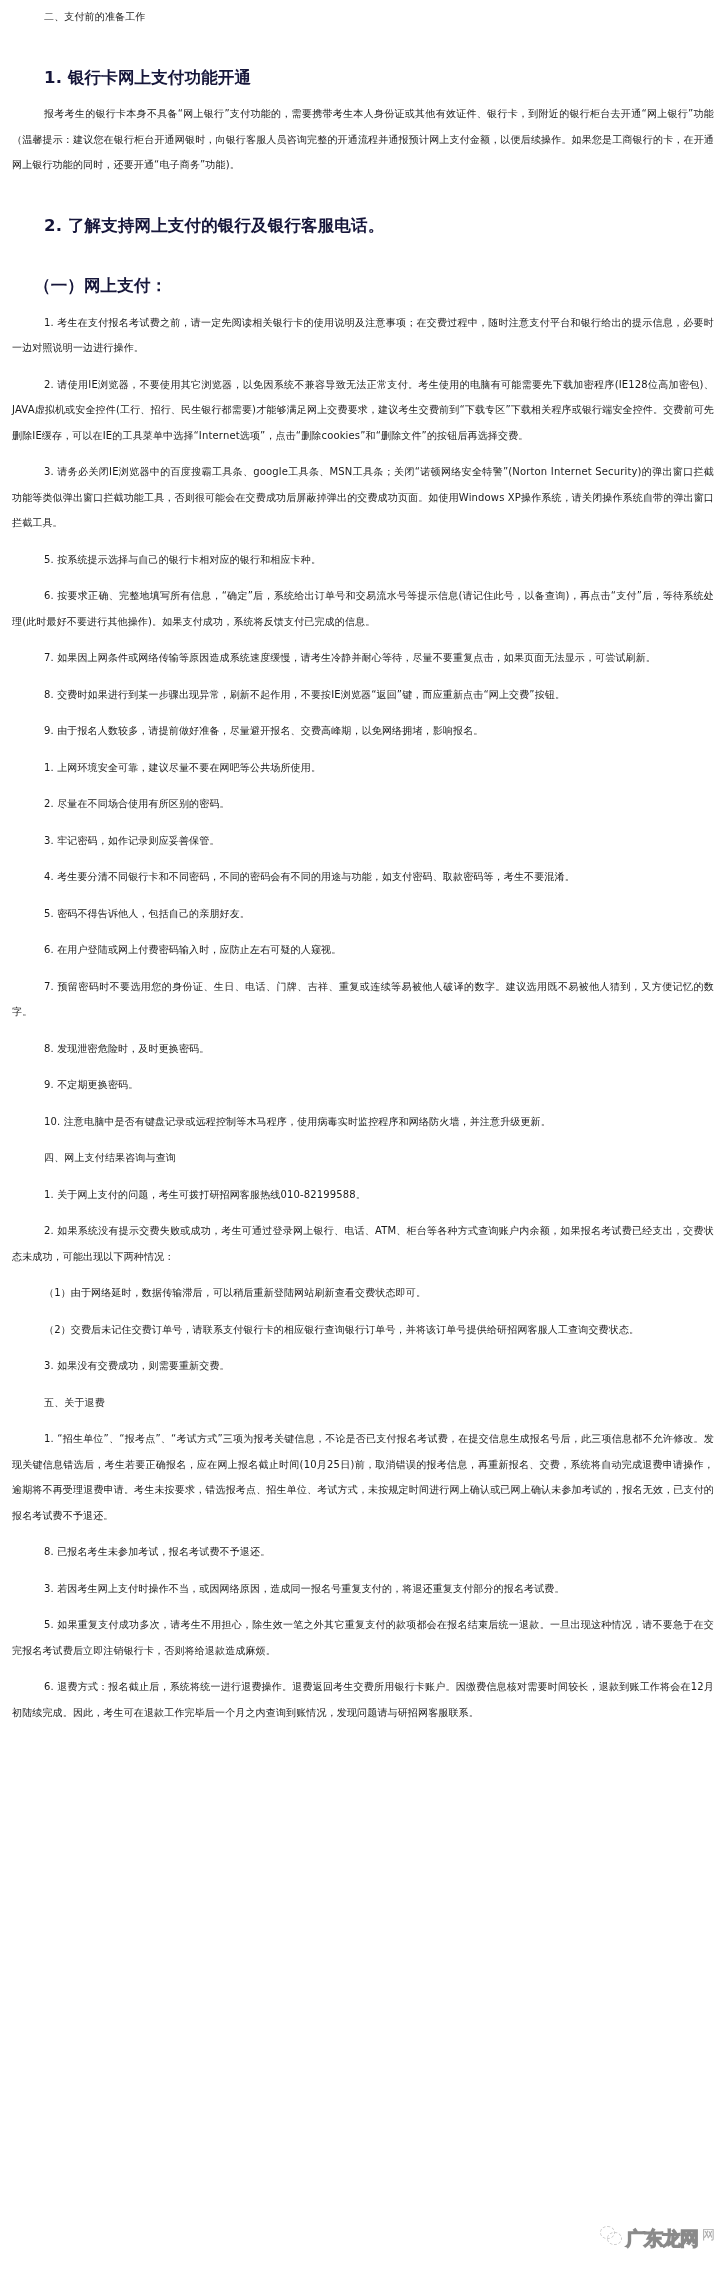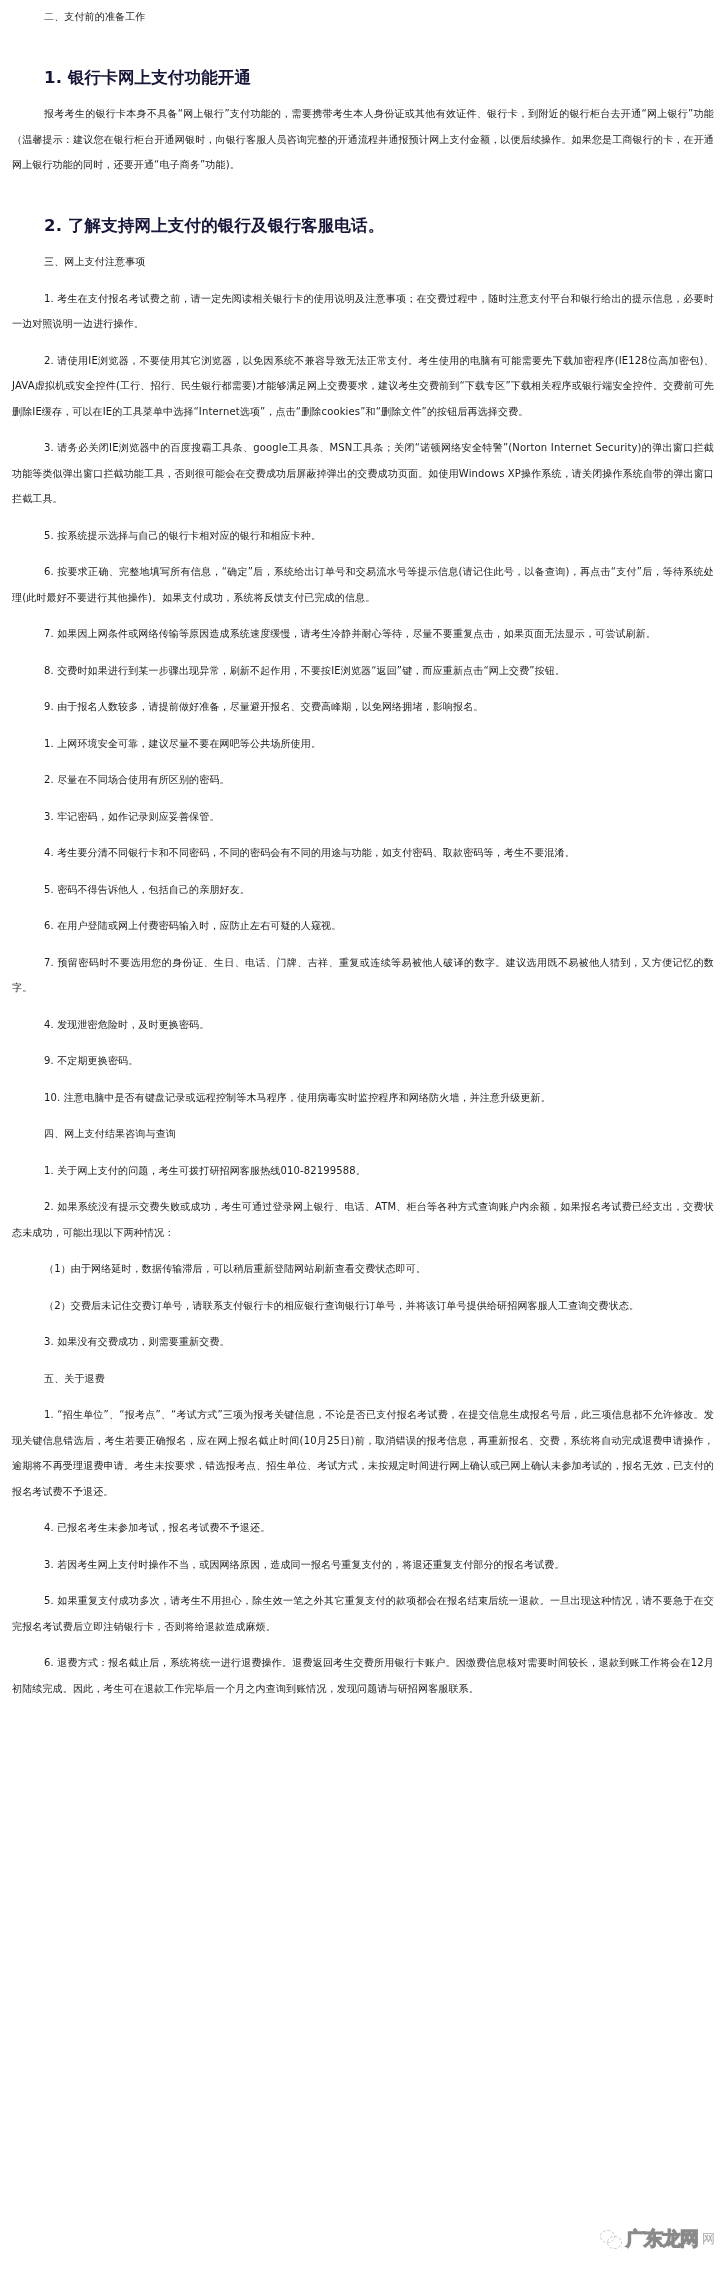--- a/index.html
+++ b/index.html
@@ -30,21 +30,20 @@
       color: #16163a;
       margin-bottom: 11px;
       margin-top: 35px;
     }
     .h-sub { text-indent: 22px; }
     .watermark {
       position: absolute;
       left: 600px;
       top: 2226px;
       display: flex;
-      align-items: center;
       gap: 4px;
       color: #bbbbbb;
     }
     .wm-icon {
       width: 22px; height: 18px;
       position: relative;
     }
     .wm-icon .b1, .wm-icon .b2 {
       position: absolute; border: 1px dashed #c8c8c8; border-radius: 50%;
     }
@@ -62,51 +61,51 @@
   </style>
 </head>
 <body>
 
 <div class="doc">
   <p class="p h-sec">二、支付前的准备工作</p>
   <p class="p h-bold">1. 银行卡网上支付功能开通</p>
   <p class="p">报考考生的银行卡本身不具备“网上银行”支付功能的，需要携带考生本人身份证或其他有效证件、银行卡，到附近的银行柜台去开通“网上银行”功能（温馨提示：建议您在银行柜台开通网银时，向银行客服人员咨询完整的开通流程并通报预计网上支付金额，以便后续操作。如果您是工商银行的卡，在开通网上银行功能的同时，还要开通“电子商务”功能)。</p>
   <p class="p h-bold">2. 了解支持网上支付的银行及银行客服电话。</p>
 
-  <p class="p h-sec">三、网上支付注意事项</p>
+  <p class="p h-bold h-sub">（一）网上支付：</p>
   <p class="p">1. 考生在支付报名考试费之前，请一定先阅读相关银行卡的使用说明及注意事项；在交费过程中，随时注意支付平台和银行给出的提示信息，必要时一边对照说明一边进行操作。</p>
   <p class="p">2. 请使用IE浏览器，不要使用其它浏览器，以免因系统不兼容导致无法正常支付。考生使用的电脑有可能需要先下载加密程序(IE128位高加密包)、JAVA虚拟机或安全控件(工行、招行、民生银行都需要)才能够满足网上交费要求，建议考生交费前到“下载专区”下载相关程序或银行端安全控件。交费前可先删除IE缓存，可以在IE的工具菜单中选择“Internet选项”，点击“删除cookies”和“删除文件”的按钮后再选择交费。</p>
   <p class="p">3. 请务必关闭IE浏览器中的百度搜霸工具条、google工具条、MSN工具条；关闭“诺顿网络安全特警”(Norton Internet Security)的弹出窗口拦截功能等类似弹出窗口拦截功能工具，否则很可能会在交费成功后屏蔽掉弹出的交费成功页面。如使用Windows XP操作系统，请关闭操作系统自带的弹出窗口拦截工具。</p>
   <p class="p">5. 按系统提示选择与自己的银行卡相对应的银行和相应卡种。</p>
   <p class="p">6. 按要求正确、完整地填写所有信息，“确定”后，系统给出订单号和交易流水号等提示信息(请记住此号，以备查询)，再点击“支付”后，等待系统处理(此时最好不要进行其他操作)。如果支付成功，系统将反馈支付已完成的信息。</p>
   <p class="p">7. 如果因上网条件或网络传输等原因造成系统速度缓慢，请考生冷静并耐心等待，尽量不要重复点击，如果页面无法显示，可尝试刷新。</p>
   <p class="p">8. 交费时如果进行到某一步骤出现异常，刷新不起作用，不要按IE浏览器“返回”键，而应重新点击“网上交费”按钮。</p>
   <p class="p">9. 由于报名人数较多，请提前做好准备，尽量避开报名、交费高峰期，以免网络拥堵，影响报名。</p>
 
   <p class="p">1. 上网环境安全可靠，建议尽量不要在网吧等公共场所使用。</p>
   <p class="p">2. 尽量在不同场合使用有所区别的密码。</p>
   <p class="p">3. 牢记密码，如作记录则应妥善保管。</p>
   <p class="p">4. 考生要分清不同银行卡和不同密码，不同的密码会有不同的用途与功能，如支付密码、取款密码等，考生不要混淆。</p>
   <p class="p">5. 密码不得告诉他人，包括自己的亲朋好友。</p>
   <p class="p">6. 在用户登陆或网上付费密码输入时，应防止左右可疑的人窥视。</p>
   <p class="p">7. 预留密码时不要选用您的身份证、生日、电话、门牌、吉祥、重复或连续等易被他人破译的数字。建议选用既不易被他人猜到，又方便记忆的数字。</p>
-  <p class="p">4. 发现泄密危险时，及时更换密码。</p>
+  <p class="p">8. 发现泄密危险时，及时更换密码。</p>
   <p class="p">9. 不定期更换密码。</p>
   <p class="p">10. 注意电脑中是否有键盘记录或远程控制等木马程序，使用病毒实时监控程序和网络防火墙，并注意升级更新。</p>
 
   <p class="p h-sec">四、网上支付结果咨询与查询</p>
   <p class="p">1. 关于网上支付的问题，考生可拨打研招网客服热线010-82199588。</p>
   <p class="p">2. 如果系统没有提示交费失败或成功，考生可通过登录网上银行、电话、ATM、柜台等各种方式查询账户内余额，如果报名考试费已经支出，交费状态未成功，可能出现以下两种情况：</p>
   <p class="p">（1）由于网络延时，数据传输滞后，可以稍后重新登陆网站刷新查看交费状态即可。</p>
   <p class="p">（2）交费后未记住交费订单号，请联系支付银行卡的相应银行查询银行订单号，并将该订单号提供给研招网客服人工查询交费状态。</p>
   <p class="p">3. 如果没有交费成功，则需要重新交费。</p>
 
   <p class="p h-sec">五、关于退费</p>
   <p class="p">1. “招生单位”、“报考点”、“考试方式”三项为报考关键信息，不论是否已支付报名考试费，在提交信息生成报名号后，此三项信息都不允许修改。发现关键信息错选后，考生若要正确报名，应在网上报名截止时间(10月25日)前，取消错误的报考信息，再重新报名、交费，系统将自动完成退费申请操作，逾期将不再受理退费申请。考生未按要求，错选报考点、招生单位、考试方式，未按规定时间进行网上确认或已网上确认未参加考试的，报名无效，已支付的报名考试费不予退还。</p>
-  <p class="p">4. 已报名考生未参加考试，报名考试费不予退还。</p>
+  <p class="p">8. 已报名考生未参加考试，报名考试费不予退还。</p>
   <p class="p">3. 若因考生网上支付时操作不当，或因网络原因，造成同一报名号重复支付的，将退还重复支付部分的报名考试费。</p>
   <p class="p">5. 如果重复支付成功多次，请考生不用担心，除生效一笔之外其它重复支付的款项都会在报名结束后统一退款。一旦出现这种情况，请不要急于在交完报名考试费后立即注销银行卡，否则将给退款造成麻烦。</p>
   <p class="p">6. 退费方式：报名截止后，系统将统一进行退费操作。退费返回考生交费所用银行卡账户。因缴费信息核对需要时间较长，退款到账工作将会在12月初陆续完成。因此，考生可在退款工作完毕后一个月之内查询到账情况，发现问题请与研招网客服联系。</p>
 </div>
 
 <div class="watermark">
   <span class="wm-icon">
     <span class="b1"></span>
       <span class="b2"></span>
   </span>

